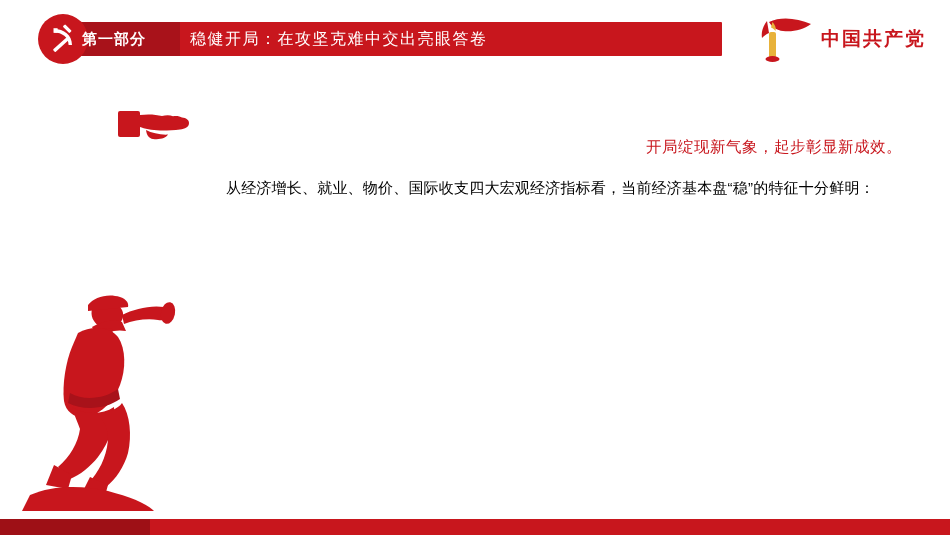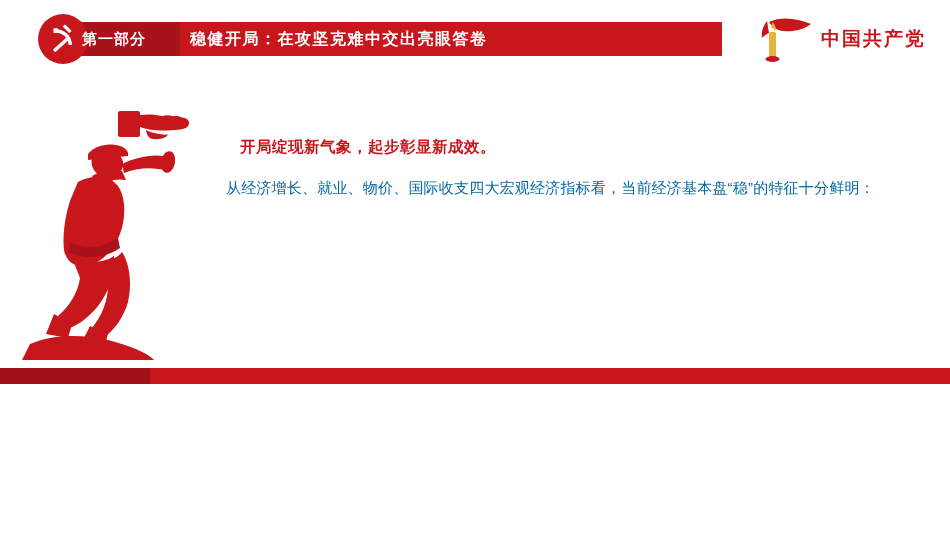--- a/index.html
+++ b/index.html
@@ -9,21 +9,21 @@
   body {
     width: 950px;
     height: 535px;
     overflow: hidden;
     background: #ffffff;
     font-family: "Liberation Sans", sans-serif;
   }
   .slide {
     position: relative;
     width: 950px;
-    height: 384px;
+    height: 535px;
     background: #ffffff;
     overflow: hidden;
   }
 
   
   .header {
     position: absolute;
     left: 0;
     top: 0;
     width: 950px;
@@ -59,21 +59,21 @@
     white-space: nowrap;
   }
   .header-title {
     position: absolute;
     left: 190px;
     top: 22px;
     height: 34px;
     line-height: 34px;
     color: #ffffff;
     font-size: 16px;
-    font-weight: bold;
+    font-weight: normal;
     letter-spacing: 1.5px;
     white-space: nowrap;
   }
   
   .emblem {
     position: absolute;
     left: 38px;
     top: 14px;
     width: 50px;
     height: 50px;
@@ -141,27 +141,28 @@
   
   .content {
     position: absolute;
     left: 196px;
     top: 134px;
     width: 706px;
   }
   .lead {
     color: #c8161d;
     font-size: 15.5px;
-    font-weight: bold;
+    font-weight: normal;
     letter-spacing: 0.5px;
     margin: 0 0 12px 44px;
     line-height: 26px;
+    text-align: right;
   }
   .para {
-    color: #0369a1;
+    color: #000000;
     font-size: 15px;
     line-height: 31px;
     text-align: justify;
     text-justify: inter-ideograph;
     margin: 0 18px 4px 0;
     text-indent: 2em;
     letter-spacing: 0.2px;
   }
 
   

